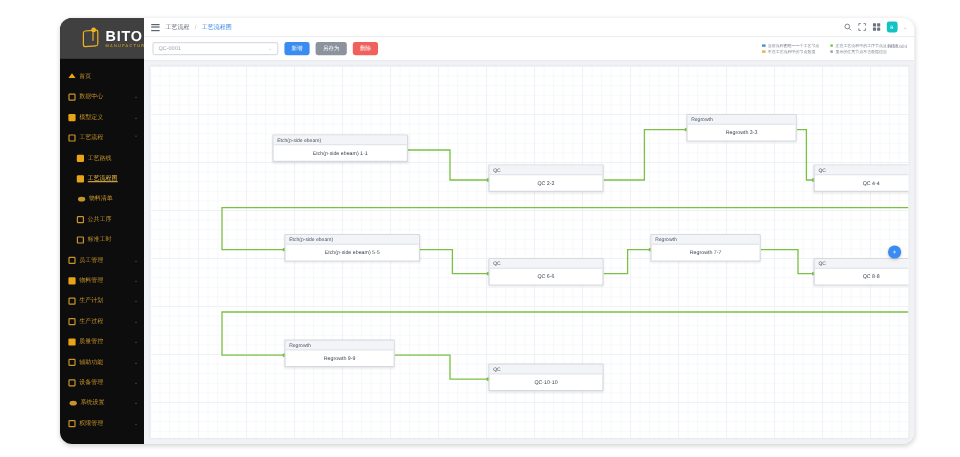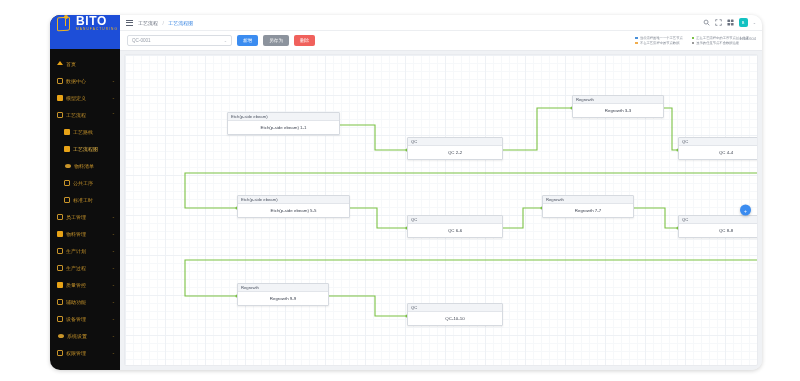--- a/index.html
+++ b/index.html
@@ -32,22 +32,23 @@
     width: 70px;
     height: 100%;
     background: #0d0d0d;
     flex: 0 0 70px;
     position: relative;
     overflow: hidden;
   }
   .logo-area {
     height: 34px;
     display: flex;
-    padding-left: 5px;
-    background: #1d4ed8;
+    align-items: center;
+    padding-left: 17px;
+    background: #404040;
   }
   .logo-mark {
     width: 18px; height: 18px;
     position: relative;
     flex: 0 0 18px;
   }
   .logo-mark .hex {
     position: absolute;
     left: 2px; top: 2px;
     width: 13px; height: 14px;

